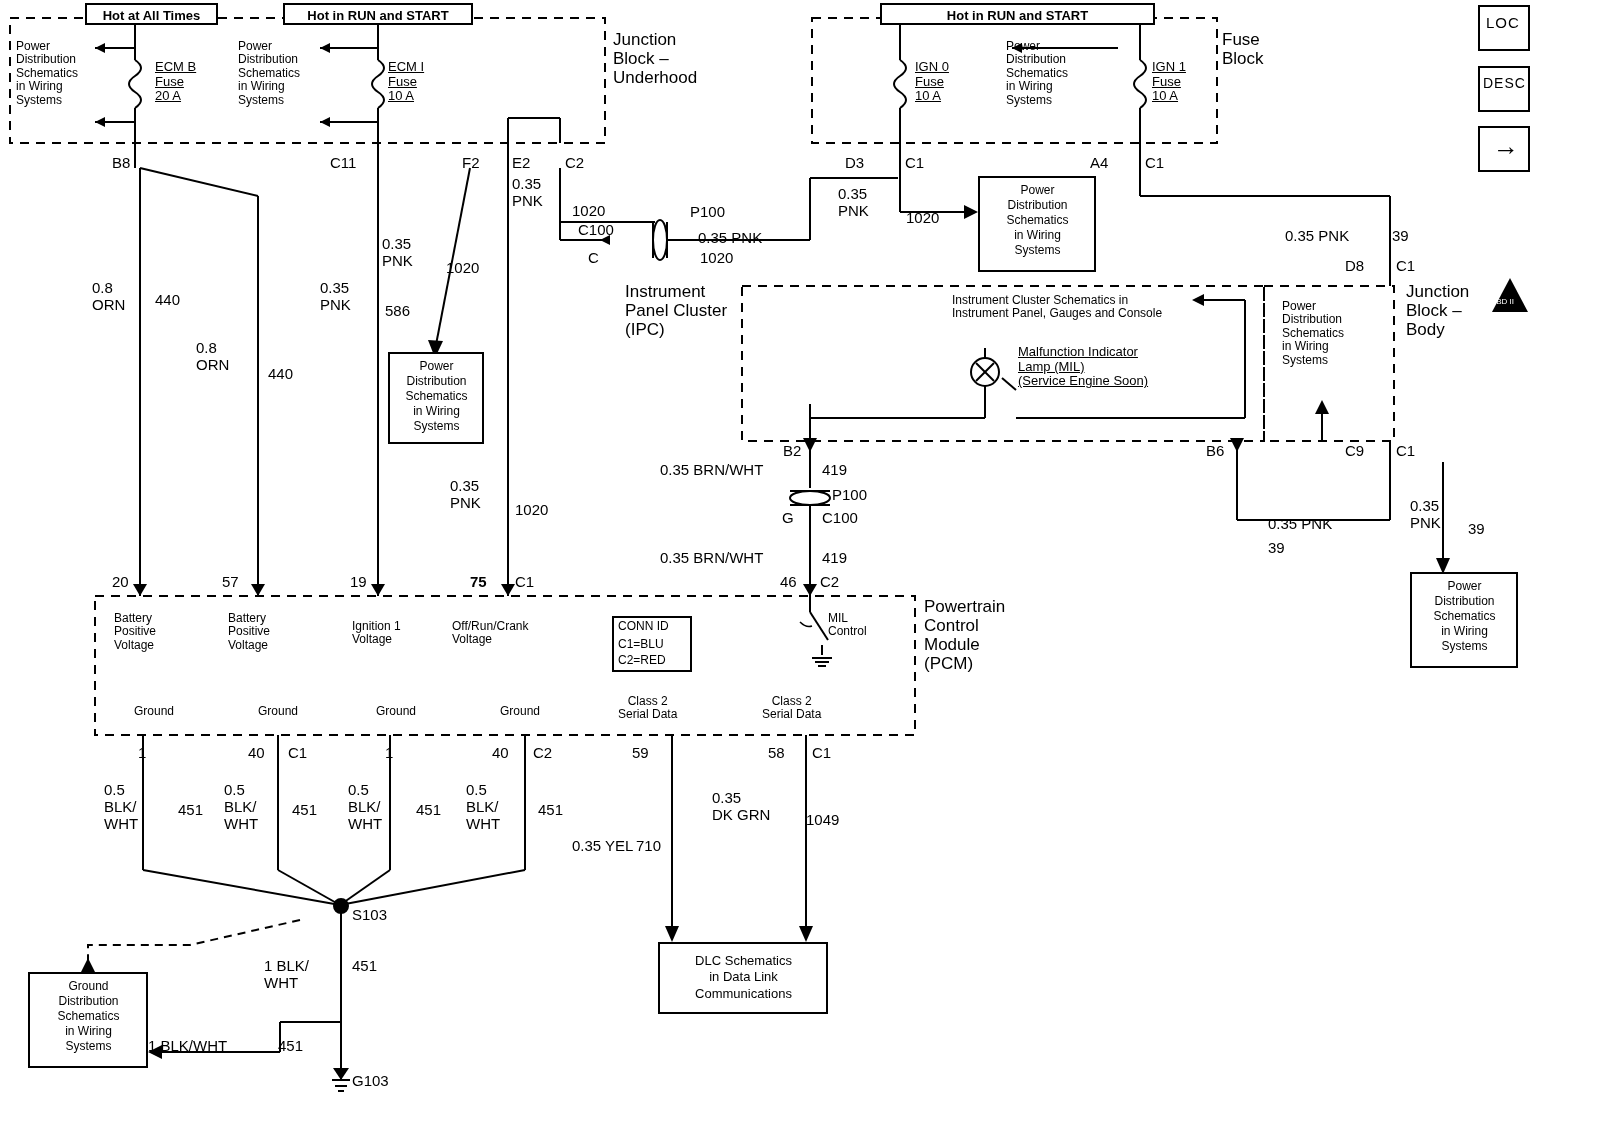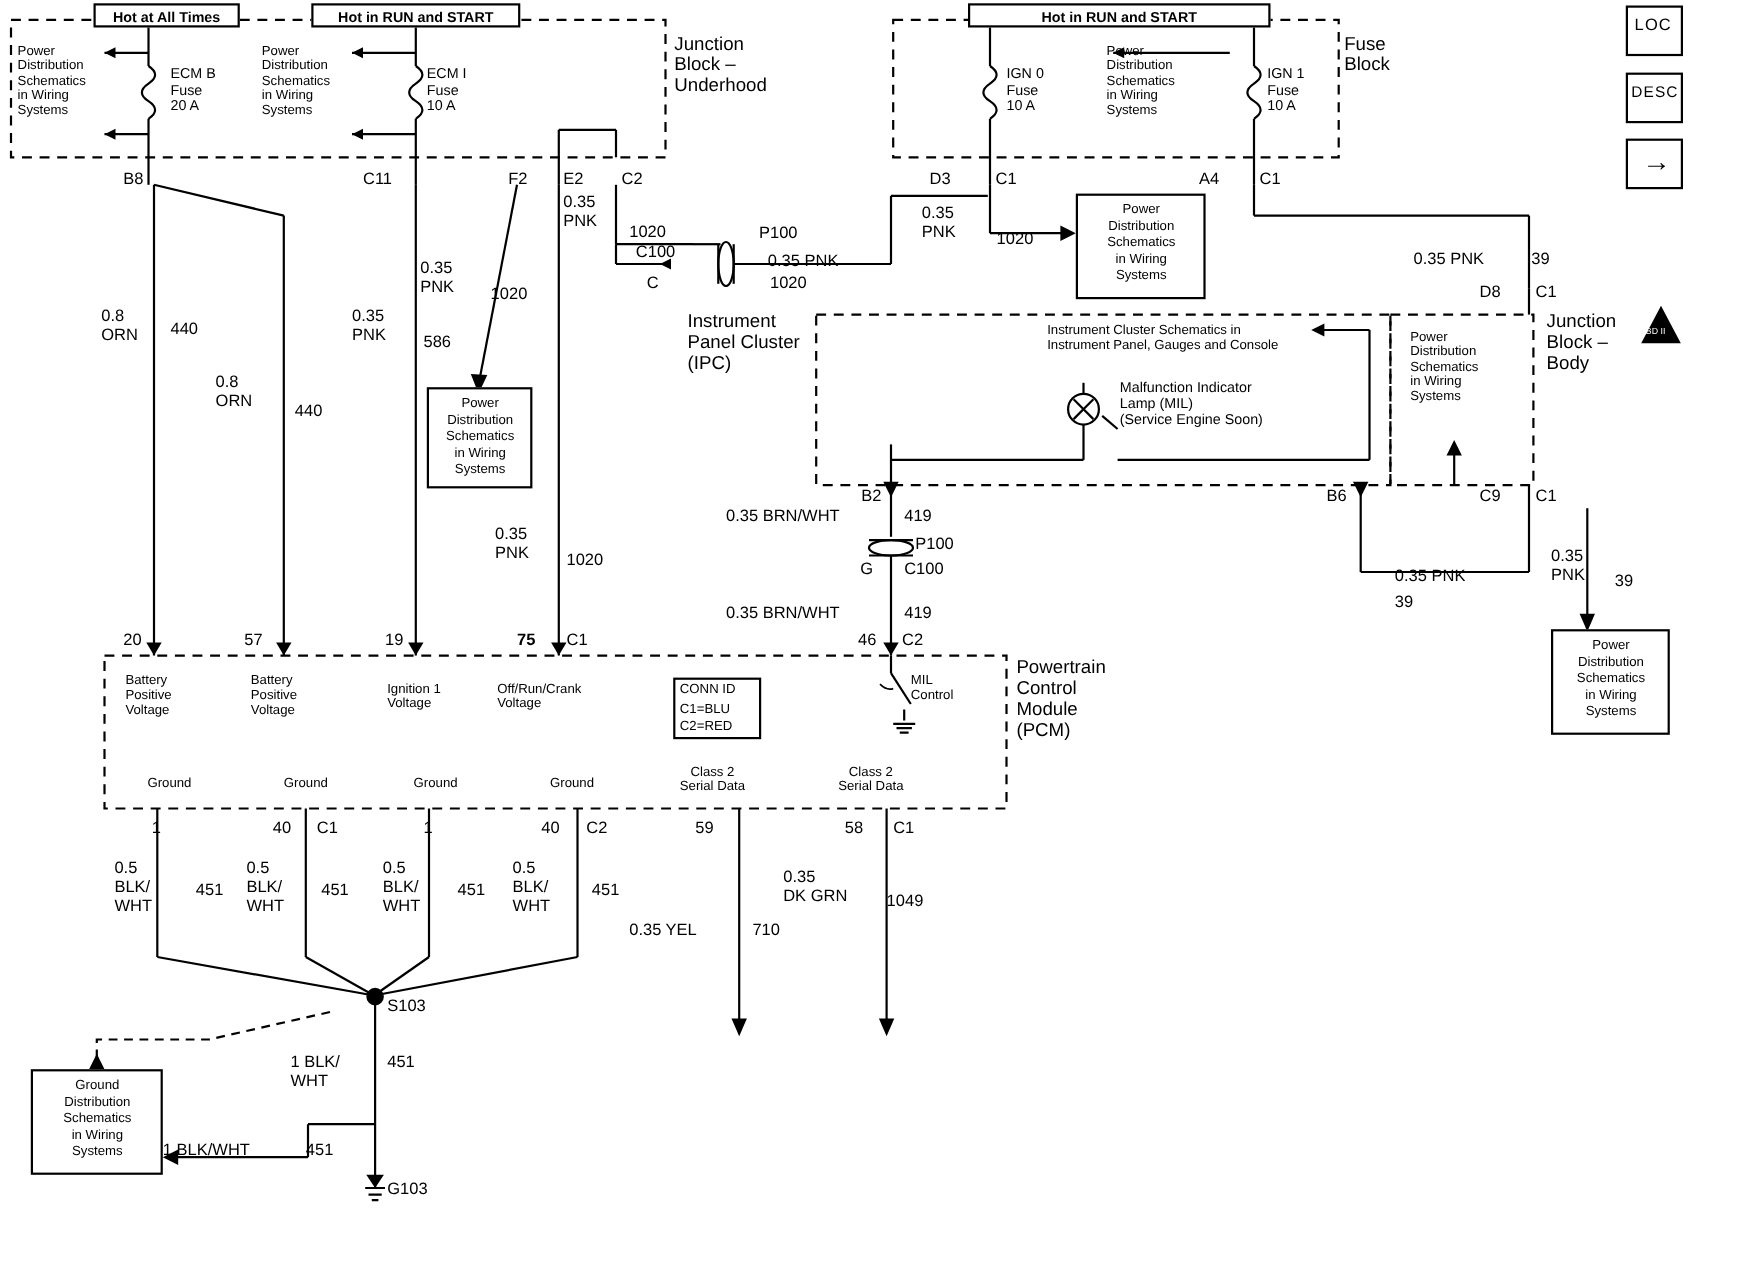--- a/index.html
+++ b/index.html
@@ -1,19 +1,19 @@
 <!DOCTYPE html>
 <html><head>
 <meta charset="utf-8">
 <style>
   html,body{margin:0;padding:0;background:#fff;}
   body{width:1600px;height:1146px;position:relative;font-family:"Liberation Sans",sans-serif;color:#000;overflow:hidden;}
   #canvas{position:absolute;left:0;top:0;width:1600px;height:1146px;}
   .t{position:absolute;font-size:15px;line-height:1.12;white-space:pre;}
-  .t.sm{font-size:13px;}
+  .t.sm{font-size:13px;text-decoration:underline;}
   .t.xs{font-size:12px;}
   .t.lg{font-size:17px;}
   .t.c{text-align:center;}
   .box{position:absolute;border:2px solid #000;background:#fff;box-sizing:border-box;}
   .lbl{position:absolute;border:2px solid #000;background:#fff;box-sizing:border-box;
        font-size:13px;font-weight:bold;text-align:center;padding-top:3px;}
   .txtbox{position:absolute;border:2px solid #000;background:#fff;box-sizing:border-box;
        font-size:12px;line-height:1.25;padding:5px 4px 0 5px;}
   .ctr{text-align:center;}
   svg{position:absolute;left:0;top:0;overflow:visible;}
@@ -382,25 +382,28 @@
   <div class="t" style="left:466px;top:782px;white-space:pre-line;">0.5
 BLK/
 WHT</div>
   <div class="t" style="left:538px;top:802px;">451</div>
   <div class="t" style="left:264px;top:958px;white-space:pre-line;">1 BLK/
 WHT</div>
   <div class="t" style="left:352px;top:958px;">451</div>
   <div class="t" style="left:148px;top:1038px;">1 BLK/WHT</div>
   <div class="t" style="left:278px;top:1038px;">451</div>
   <div class="t" style="left:572px;top:838px;">0.35 YEL</div>
-  <div class="t" style="left:684px;top:838px;">710</div>
+  <div class="t" style="left:636px;top:838px;">710</div>
   <div class="t" style="left:712px;top:790px;white-space:pre-line;">0.35
 DK GRN</div>
   <div class="t" style="left:806px;top:812px;">1049</div>
 
+  <div class="txtbox ctr" style="left:658px;top:942px;width:170px;height:72px;padding-top:9px;"><span style="white-space:pre-line;font-size:13px;">DLC Schematics
+in Data Link
+Communications</span></div>
   <div class="txtbox ctr" style="left:28px;top:972px;width:120px;height:96px;"><span style="white-space:pre-line;">Ground
 Distribution
 Schematics
 in Wiring
 Systems</span></div>
 
   <div class="box" style="left:1478px;top:5px;width:52px;height:46px;">
     <span class="t" style="left:6px;top:8px;font-size:15px;letter-spacing:1px;">LOC</span>
   </div>
   <div class="box" style="left:1478px;top:66px;width:52px;height:46px;">

